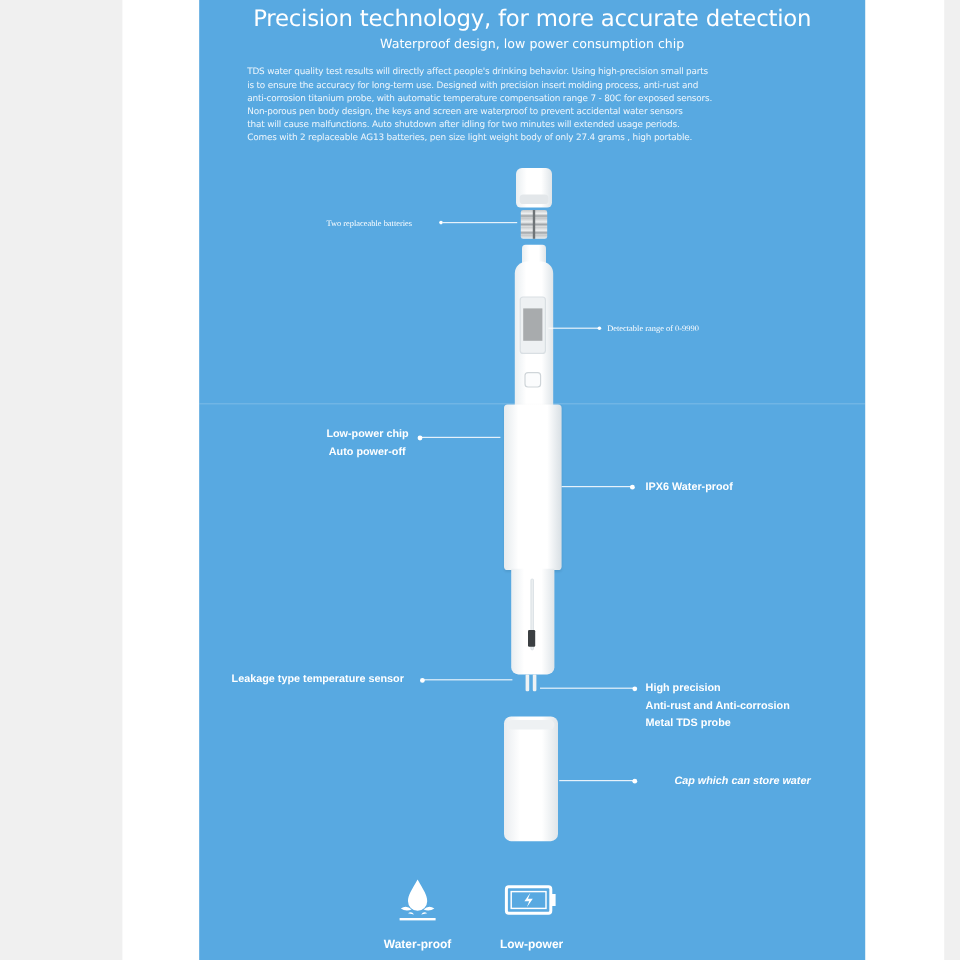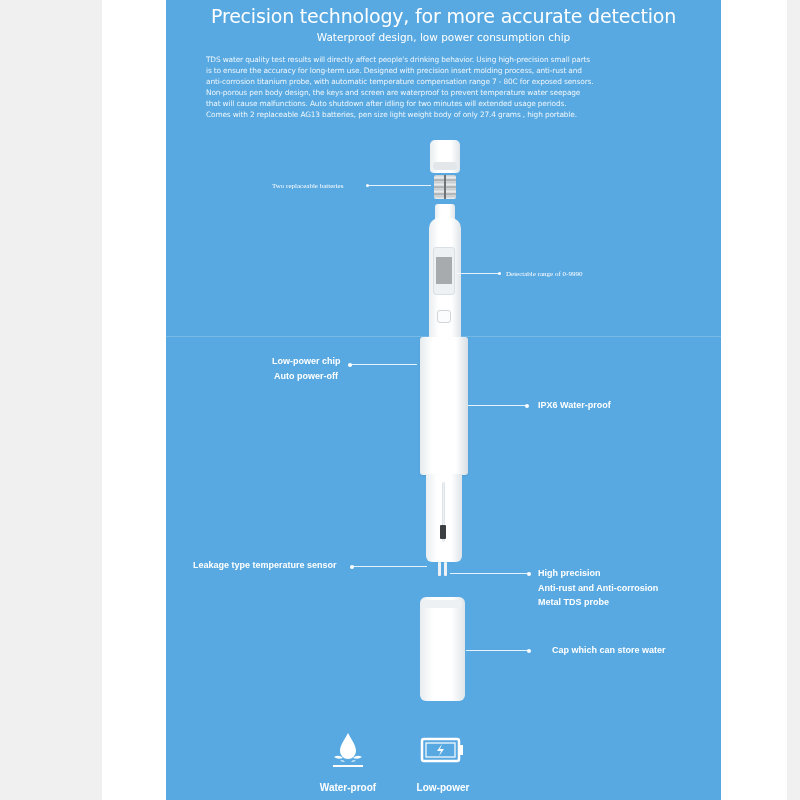--- a/index.html
+++ b/index.html
@@ -56,21 +56,21 @@
 
 <div class="panel">
   <div class="seam"></div>
 
   <div class="title">Precision technology, for more accurate detection</div>
   <div class="subtitle">Waterproof design, low power consumption chip</div>
   <div class="desc">
     <div>TDS water quality test results will directly affect people's drinking behavior. Using high-precision small parts</div>
     <div>is to ensure the accuracy for long-term use. Designed with precision insert molding process, anti-rust and</div>
     <div>anti-corrosion titanium probe, with automatic temperature compensation range 7 - 80C for exposed sensors.</div>
-    <div>Non-porous pen body design, the keys and screen are waterproof to prevent temperature water seepage</div>
+    <div>Non-porous pen body design, the keys and screen are waterproof to prevent accidental water sensors</div>
     <div>that will cause malfunctions. Auto shutdown after idling for two minutes will extended usage periods.</div>
     <div>Comes with 2 replaceable AG13 batteries, pen size light weight body of only 27.4 grams , high portable.</div>
   </div>
 
   <div class="pen-part cap-top">
       <div class="inner"></div>
     </div>
   <div class="battery">
       <div class="gap"></div>
     </div>
@@ -117,21 +117,21 @@
   <div class="line" style="left:284px; top:573px; width:78px;"></div>
   <div class="dot" style="left:361px; top:572px;"></div>
   <div class="callout" style="left:372px; top:566px;">
     <div>High precision</div>
     <div>Anti-rust and Anti-corrosion</div>
     <div>Metal TDS probe</div>
   </div>
 
   <div class="line" style="left:300px; top:650px; width:62px;"></div>
   <div class="dot" style="left:361px; top:649px;"></div>
-  <div class="callout" style="left:386px; top:643px;">Cap which can store water</div>
+  <div class="callout" style="left:396px; top:643px;font-style:italic;">Cap which can store water</div>
 
   <div class="feature" style="left:137px;">
     <svg width="40" height="40" viewBox="0 0 40 40">
       <path d="M20 3 C15 12 12 16 12 21 a8 8 0 0 0 16 0 C28 16 25 12 20 3Z" fill="#fff"></path>
       <path d="M6 27 q5 -3 9 1 q-5 2 -9 -1Z M34 27 q-5 -3 -9 1 q5 2 9 -1Z M12 31 q3 -2 5 1 Z M28 31 q-3 -2 -5 1 Z" fill="#fff"></path>
       <rect x="5" y="35" width="30" height="2" fill="#fff"></rect>
     </svg>
     <div class="label">Water-proof</div>
   </div>
 

